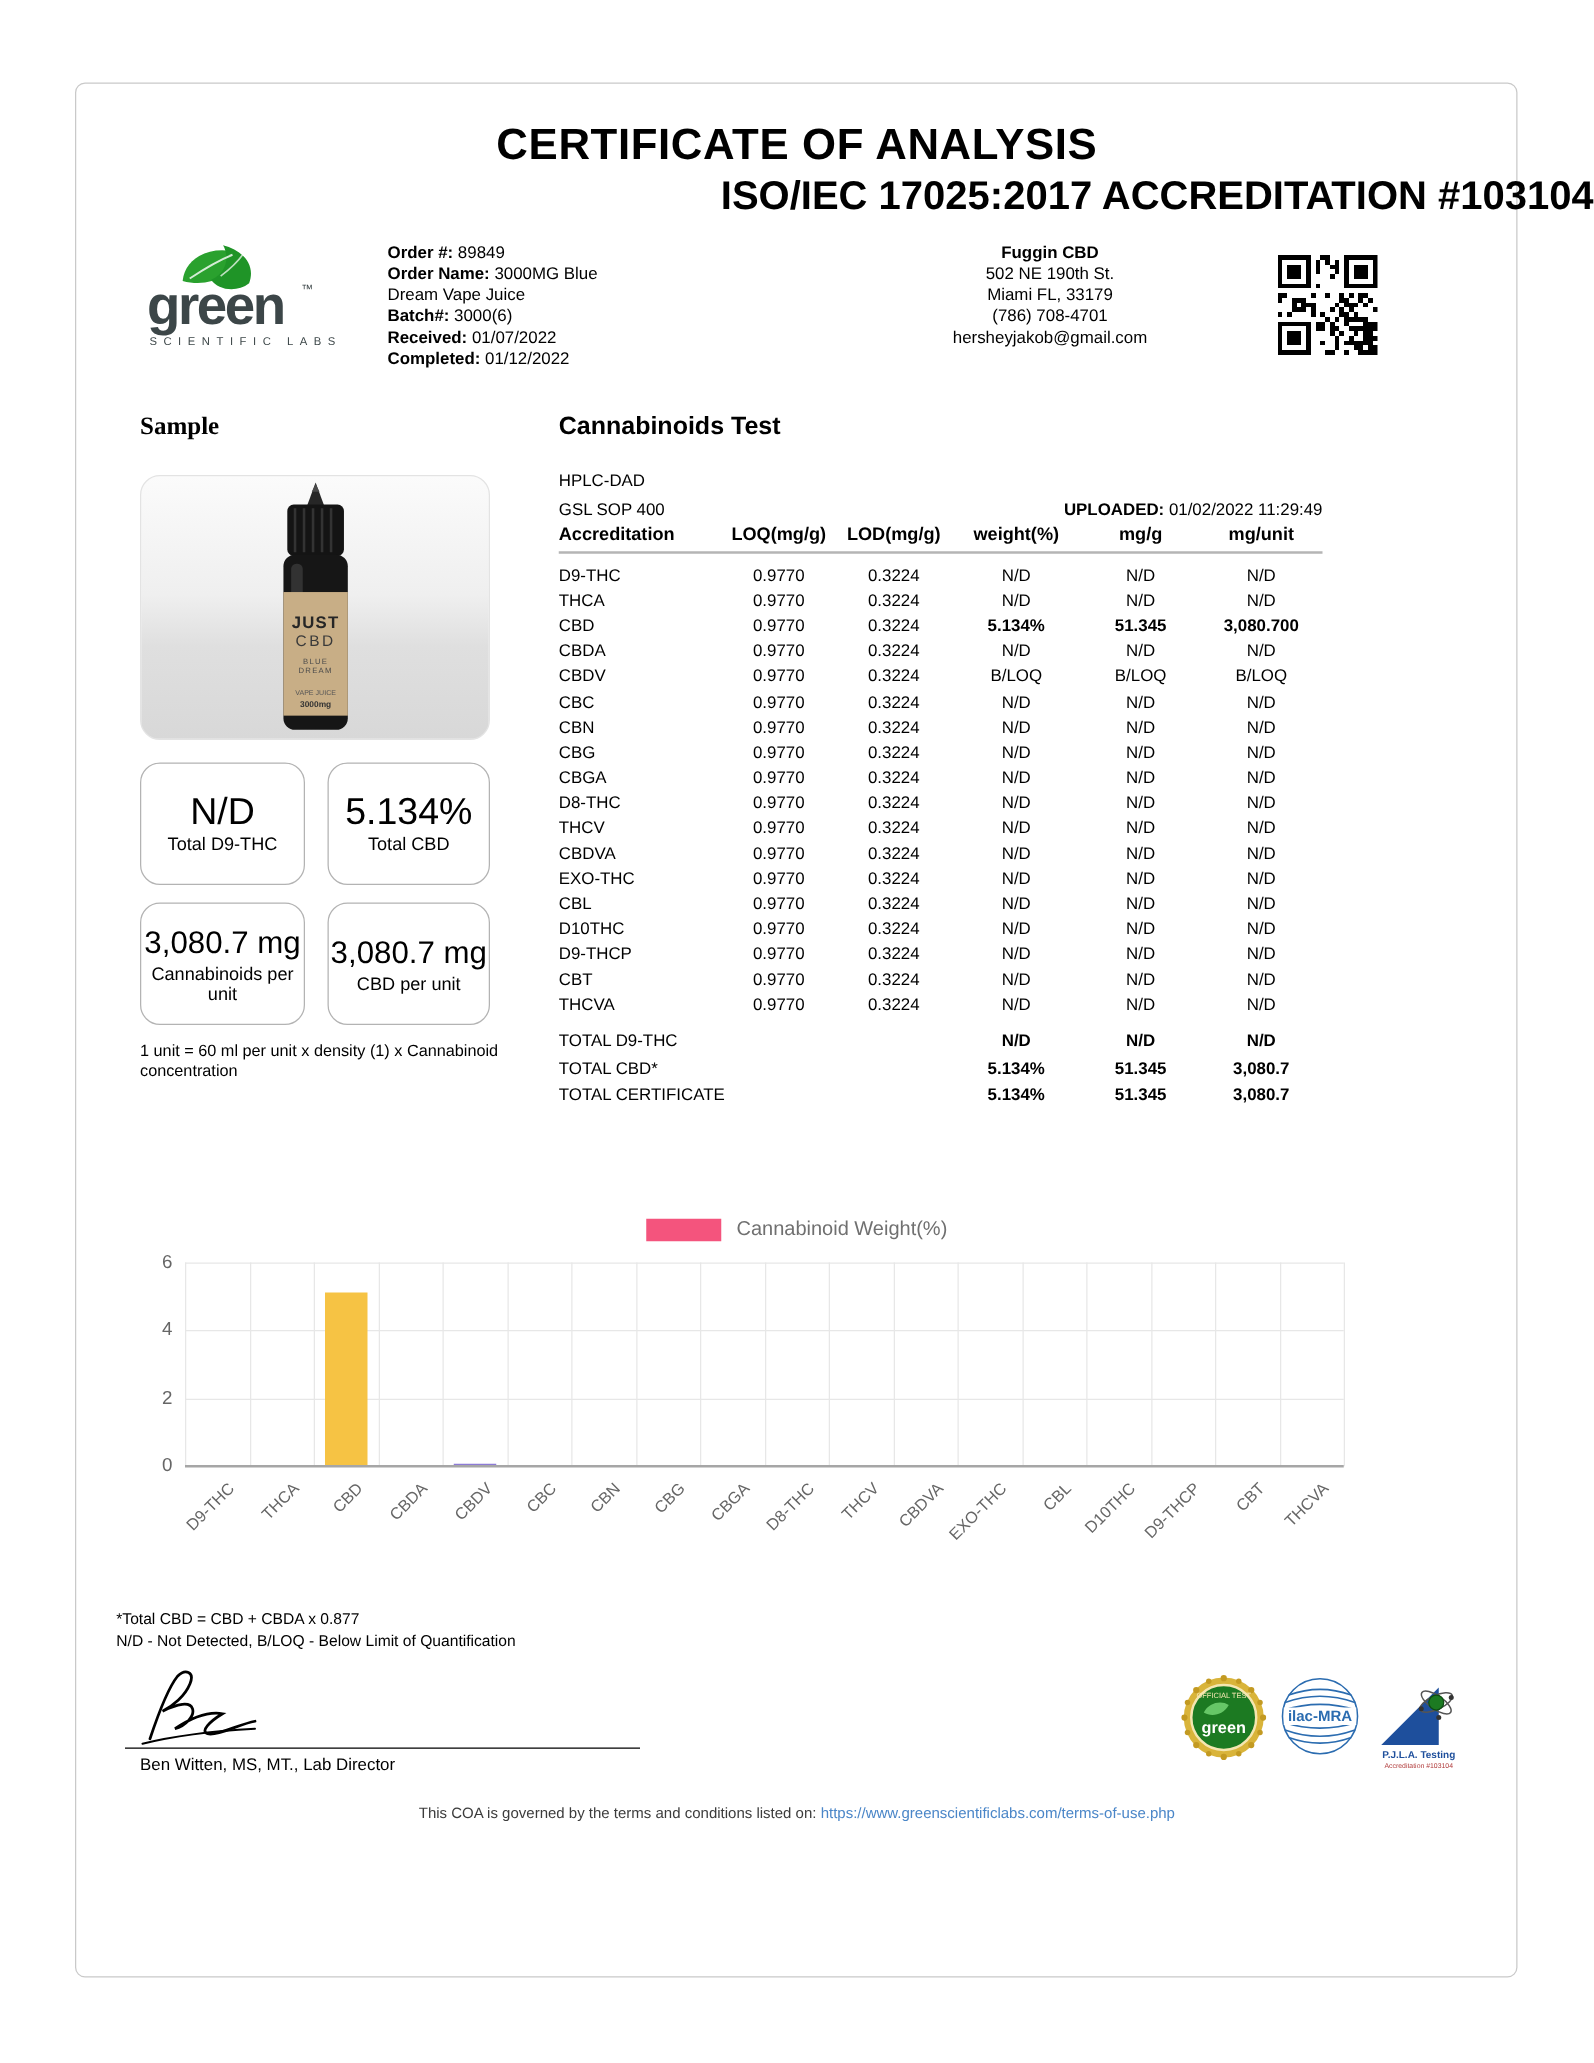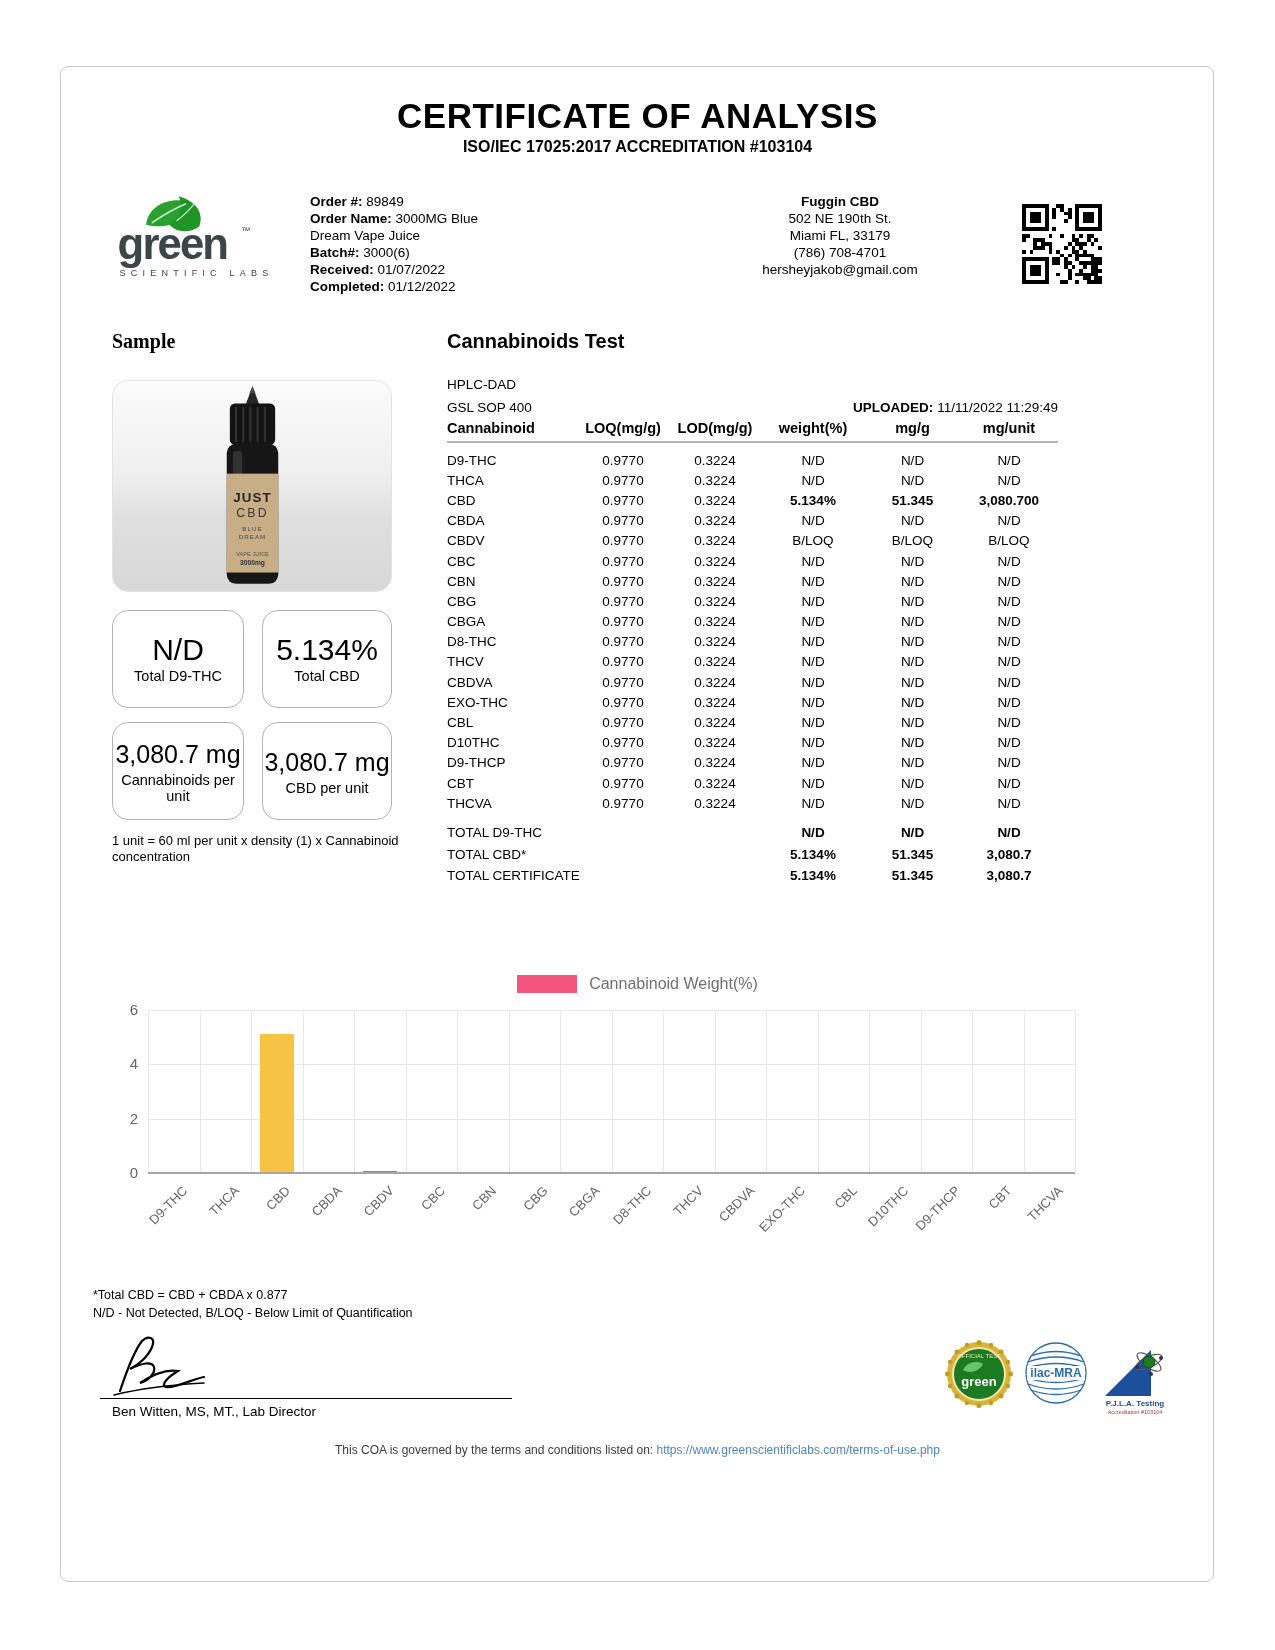--- a/index.html
+++ b/index.html
@@ -5,22 +5,22 @@
   * { margin:0; padding:0; box-sizing:border-box; }
   html,body { background:#ffffff; }
   body { width:1275px; height:1650px; font-family:"Liberation Sans", sans-serif; color:#000; }
   .page { position:relative; width:1275px; height:1650px; background:#fff; overflow:hidden; }
   .card-border { position:absolute; left:60px; top:66px; width:1154px; height:1516px;
     border:1px solid #c9c9c9; border-radius:8px; }
 
   
   .doc-title { position:absolute; left:0; top:96px; width:1275px; text-align:center;
     font-size:35px; font-weight:bold; letter-spacing:.5px; }
-  .doc-subtitle { position:absolute; left:0; top:138px; width:1275px; text-align:center;
-    font-size:16px; font-weight:bold; }
+  .doc-subtitle { position:absolute; left:0; top:138px; width:1275px; text-align:right;
+    font-size:32px; font-weight:bold; }
 
   
   .logo-box { position:absolute; left:110px; top:192px; width:190px; height:92px; }
   .order-block { position:absolute; left:310px; top:193px; width:195px; font-size:13.5px; line-height:17px; }
   .client-block { position:absolute; left:710px; top:193px; width:260px; font-size:13.5px; line-height:17px;text-align:center; }
   .qr-box { position:absolute; left:1022px; top:204px; width:80px; height:80px; }
   .qr-box svg { width:100%; height:100%; shape-rendering:crispEdges; }
 
   
   .sample-heading { position:absolute; left:112px; top:330px; font-size:20px; font-weight:bold;font-family:Liberation Serif, serif; }
@@ -288,25 +288,25 @@
       <div class="stat-label">CBD per unit</div>
     </div>
   </div>
   <div class="unit-note">1 unit = 60 ml per unit x density (1) x Cannabinoid concentration</div>
 
   <div class="test-heading">Cannabinoids Test</div>
   <div class="test-method">HPLC-DAD</div>
   <div class="test-sop">GSL SOP 400</div>
   <div class="uploaded">
     <b>UPLOADED:</b>
-    <span>11/11/2022 11:29:49</span>
+    <span>01/02/2022 11:29:49</span>
   </div>
 
   <div class="ctable-head">
-    <span>Cannabinoid</span>
+    <span>Accreditation</span>
     <span>LOQ(mg/g)</span>
     <span>LOD(mg/g)</span>
     <span>weight(%)</span>
     <span>mg/g</span>
     <span>mg/unit</span>
   </div>
   <div class="ctable-body" id="cannabinoid-rows">
       <div class="trow">
         <span>D9-THC</span>
         <span>0.9770</span>

